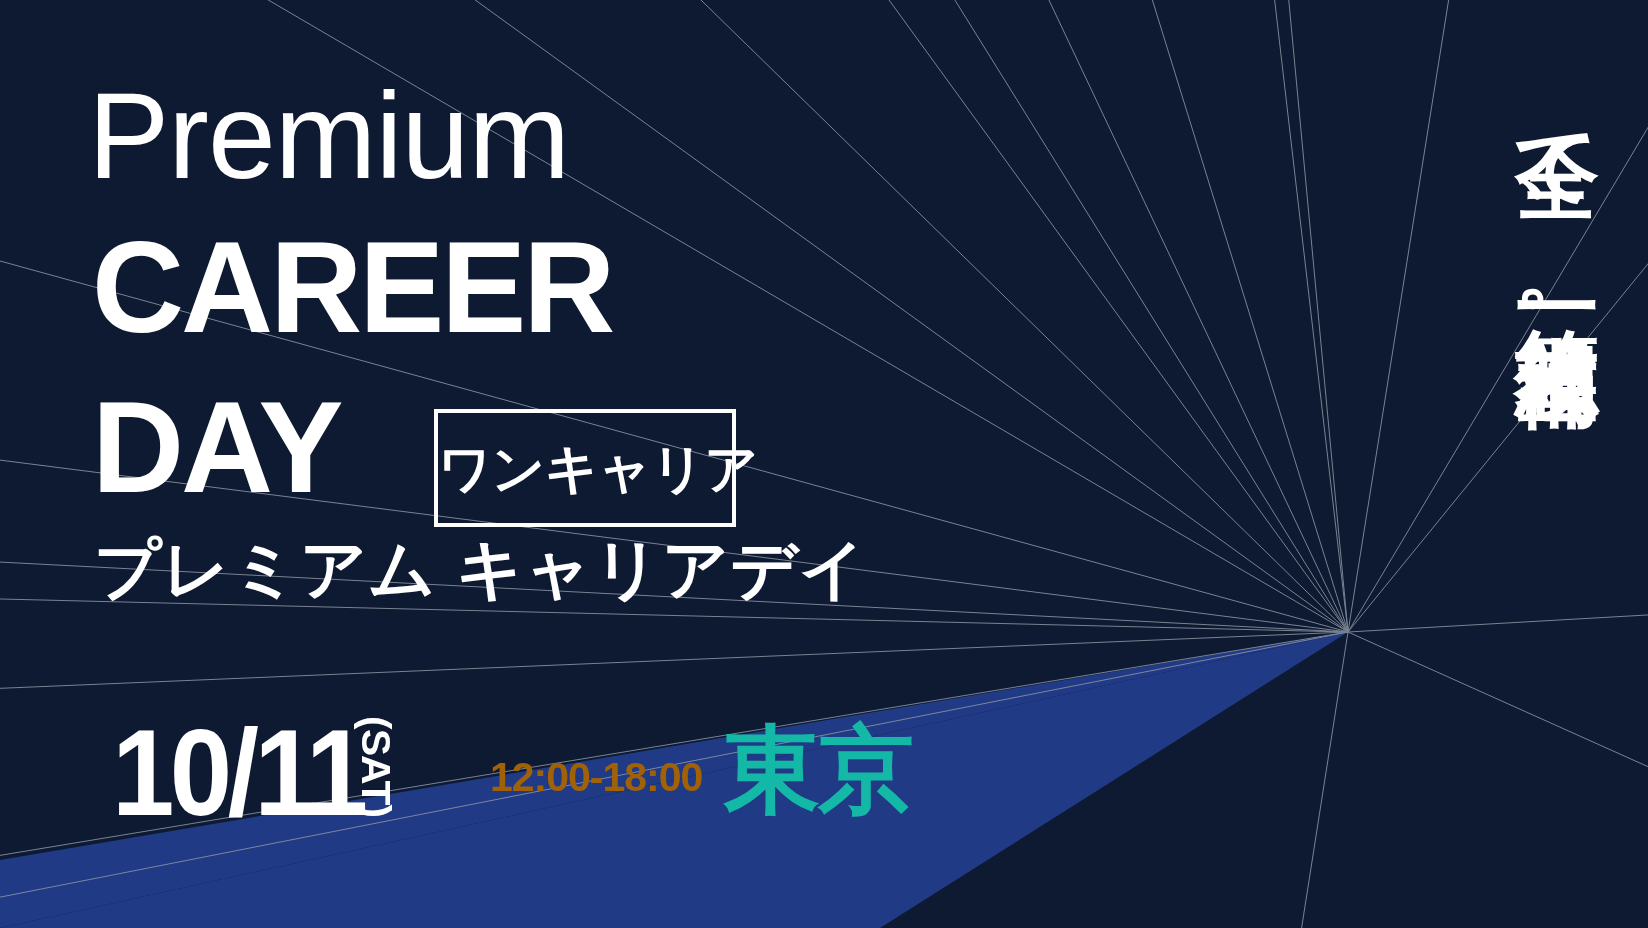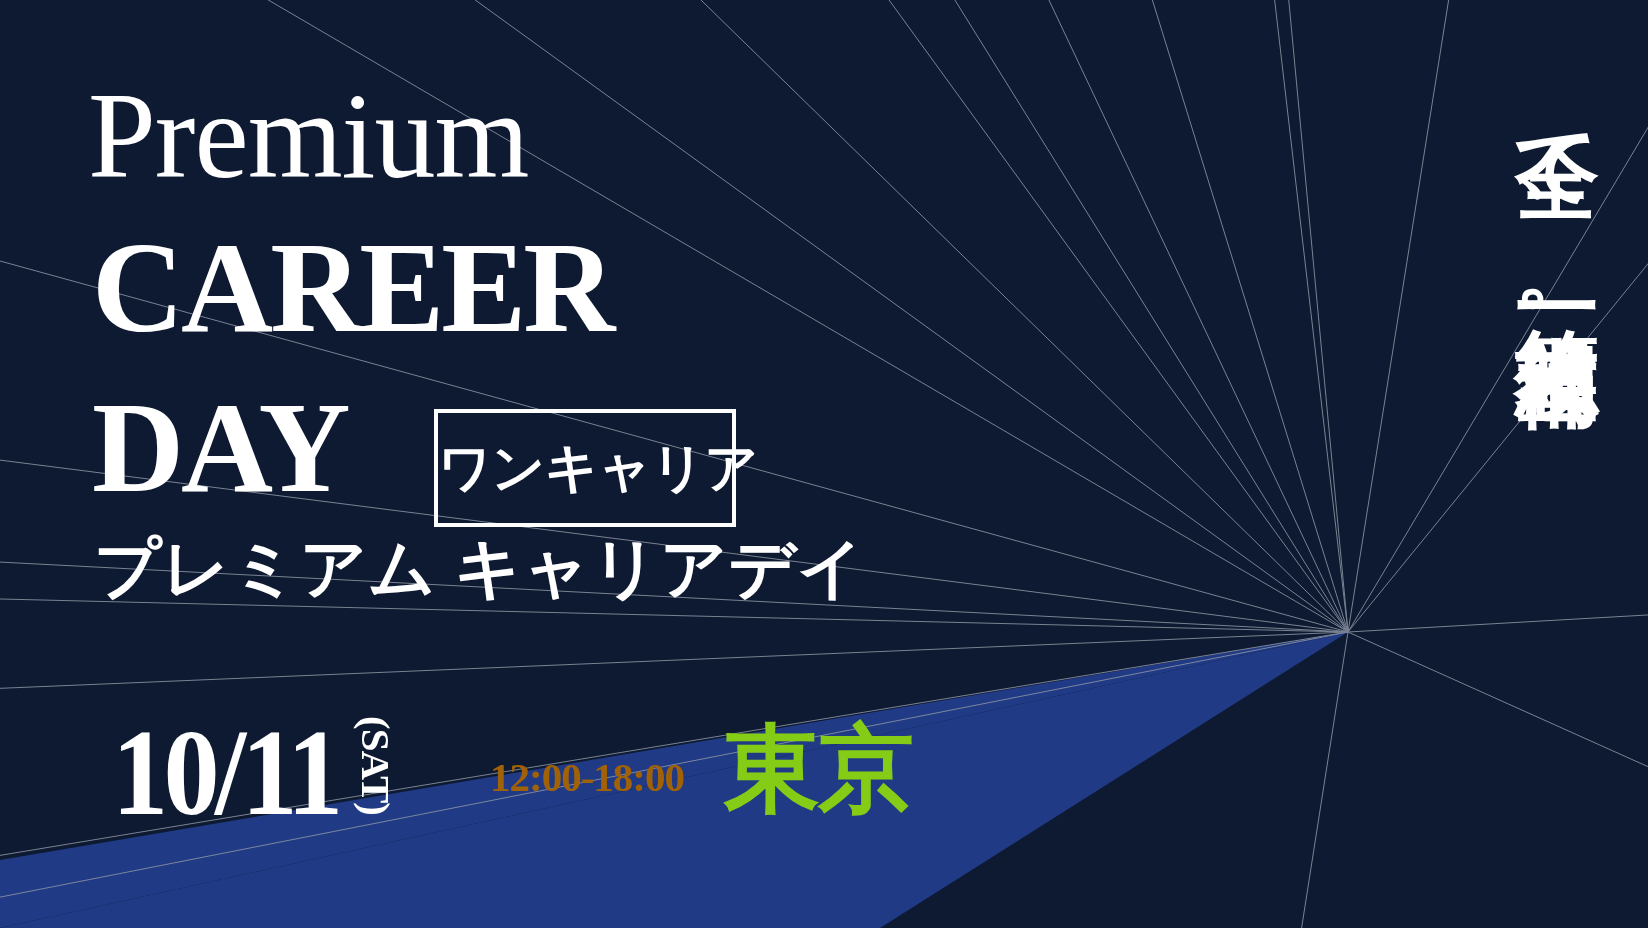--- a/index.html
+++ b/index.html
@@ -2,21 +2,21 @@
 <html><head>
 <meta charset="utf-8">
 <style>
   html,body{margin:0;padding:0;background:#0d1a31;}
   #stage{
     position:relative;
     width:1648px;
     height:928px;
     overflow:hidden;
     background:#0d1a31;
-    font-family:Liberation Serif, serif;
+    font-family:Liberation Sans, sans-serif;
     -webkit-font-smoothing:antialiased;
   }
 
   
   #bg-art{
     position:absolute;
     inset:0;
     width:1648px;
     height:928px;
     display:block;
@@ -141,21 +141,21 @@
     color:#a16207;
     letter-spacing:-1px;
     white-space:nowrap;
   }
   .venue{
     position:absolute;
     left:708px; top:22px;
     font-size:96px;
     line-height:1;
     font-weight:bold;
-    color:#84cc16;
+    color:#14b8a6;
     letter-spacing:-2px;
     white-space:nowrap;
   }
 
   
   #tagline{
     position:absolute;
     right:46px; top:72px;
     z-index:7;
     writing-mode:vertical-rl;

